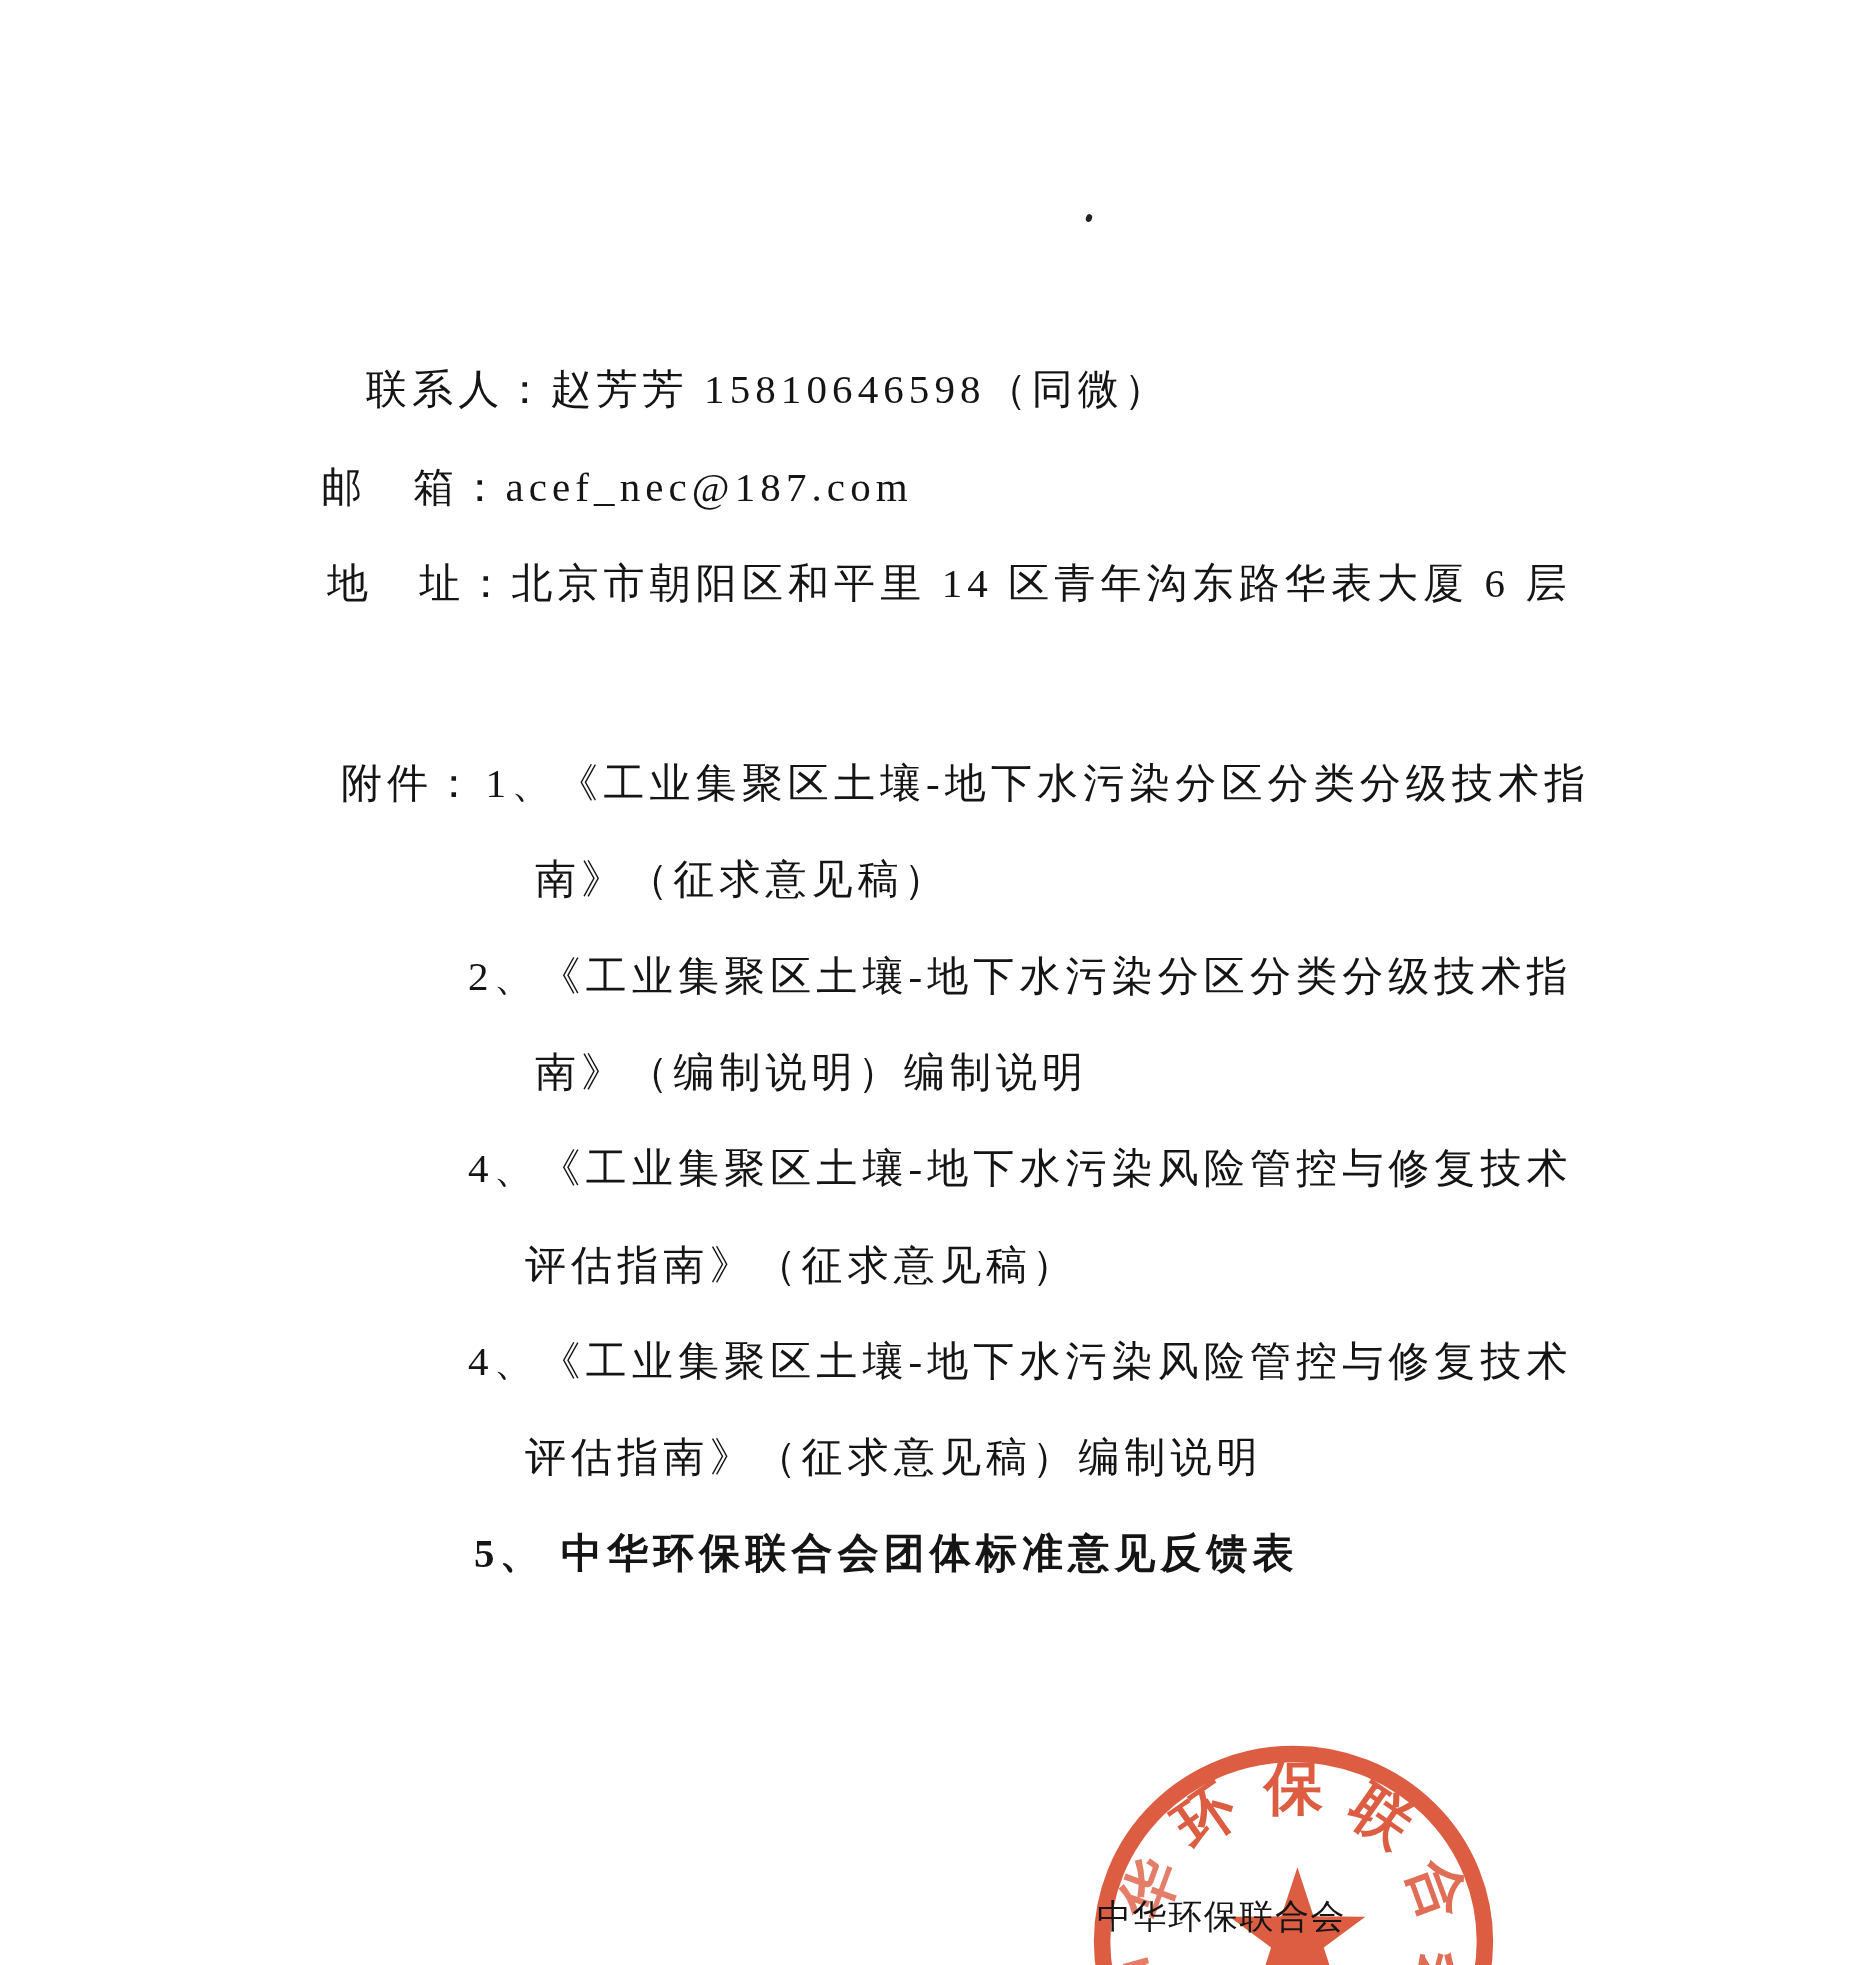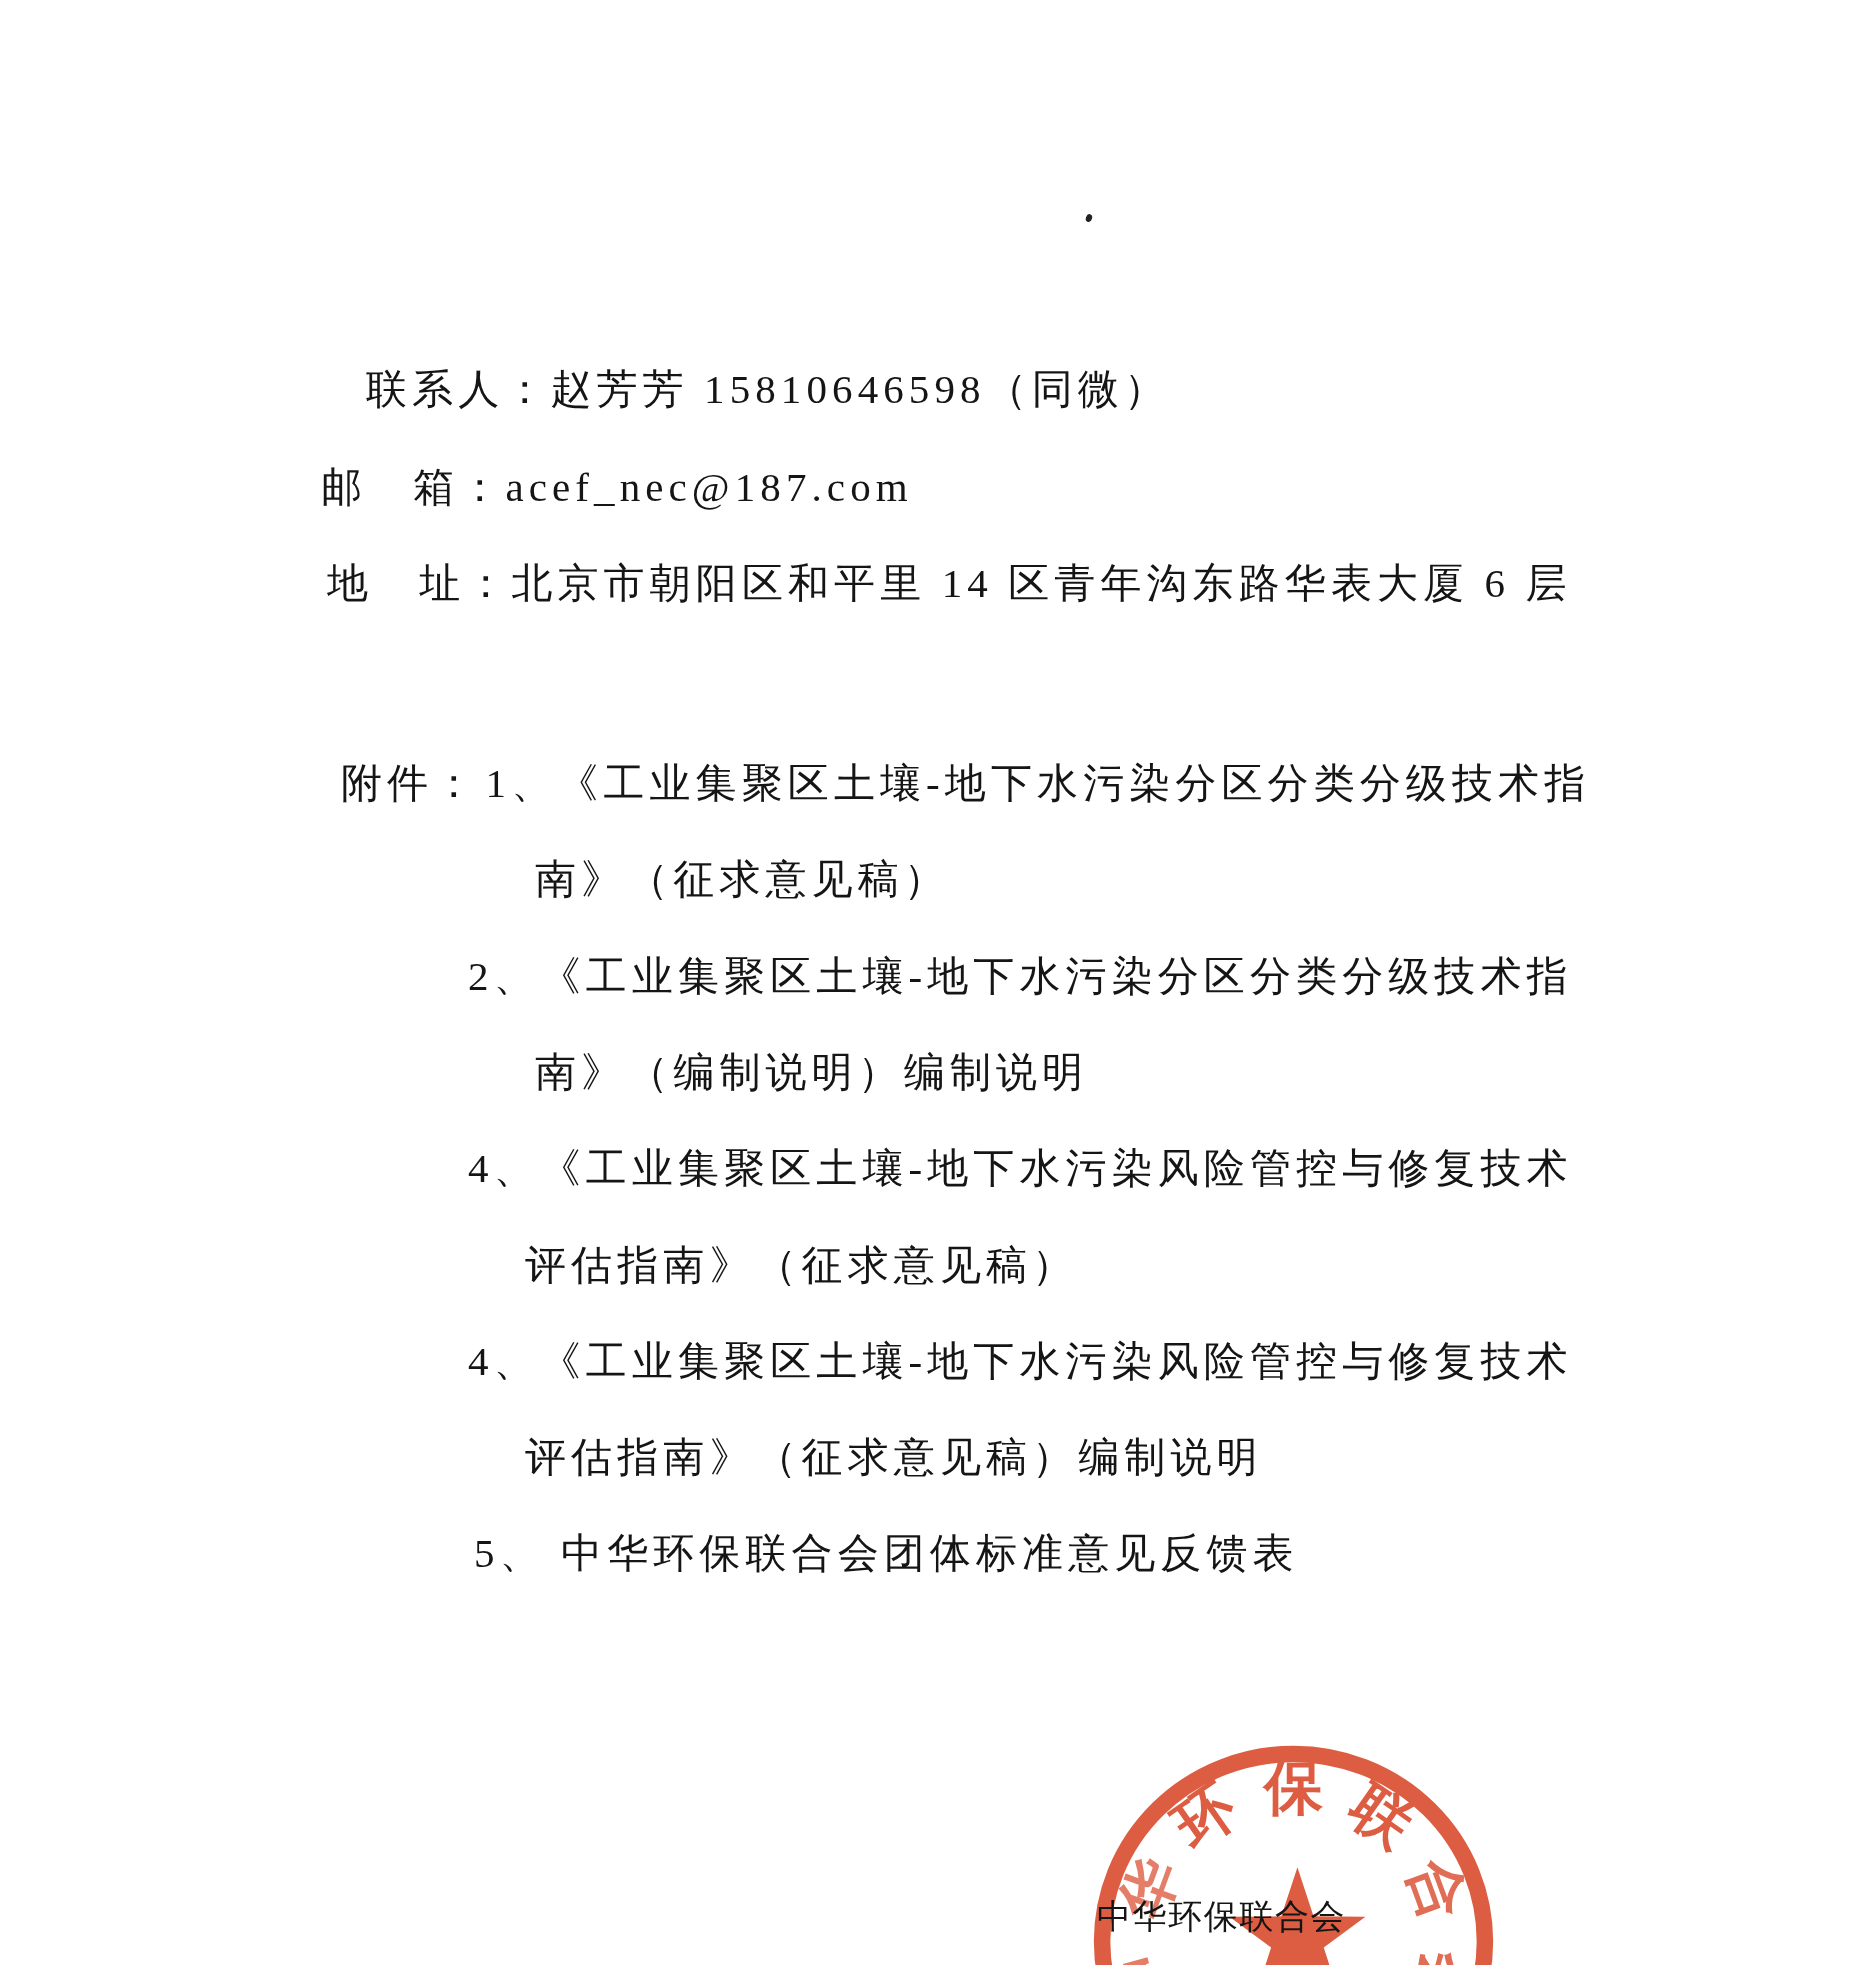--- a/index.html
+++ b/index.html
@@ -27,21 +27,21 @@
   .cl3 { left: 321px;  top: 560px; margin-left: 6px; }
 
   .att-l1 { left: 313px;  top: 760px; margin-left: 28px; }
   .att-l2 { left: 535px; top: 856px; }
   .att-l3 { left: 468px; top: 953px; }
   .att-l4 { left: 535px; top: 1049px; }
   .att-l5 { left: 468px; top: 1145px; }
   .att-l6 { left: 525px; top: 1242px; }
   .att-l7 { left: 468px; top: 1338px; }
   .att-l8 { left: 525px; top: 1434px; }
-  .att-l9 { left: 474px; top: 1530px; }
+  .att-l9 { left: 474px; top: 1530px; font-weight: bold; }
   .att-label { margin-right: 6.3px; }
 
   
   .stamp-svg { position: absolute; left: 1038px; top: 1686px; width: 511px; height: 511px; }
   .stamp-arc-char {
     font-family: "Liberation Serif", "DejaVu Serif", serif;
     font-size: 150px; font-weight: bold;
   }
 
   

